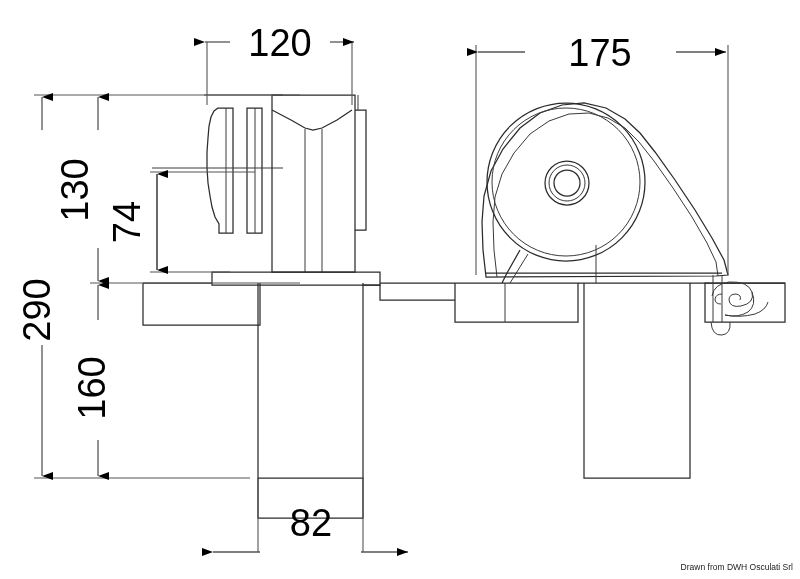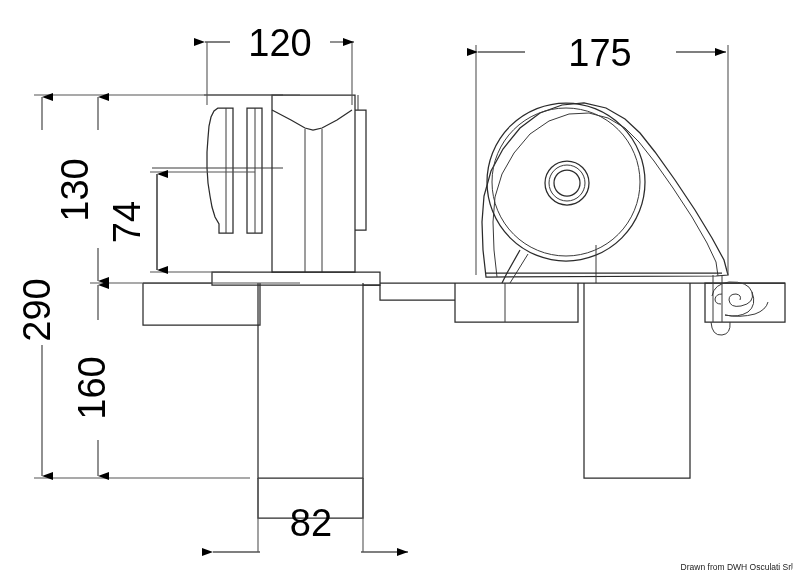--- a/index.html
+++ b/index.html
@@ -9,21 +9,20 @@
   }
   body {
     font-family: "Liberation Sans", sans-serif;
   }
   #sheet {
     position: relative;
     width: 800px;
     height: 579px;
     background: #ffffff;
     overflow: hidden;
-    border-radius: 30px;
   }
   #sheet svg {
     position: absolute;
     left: 0;
     top: 0;
     display: block;
   }
   .dim-text {
     font-family: "Liberation Sans", sans-serif;
     font-size: 38px;

